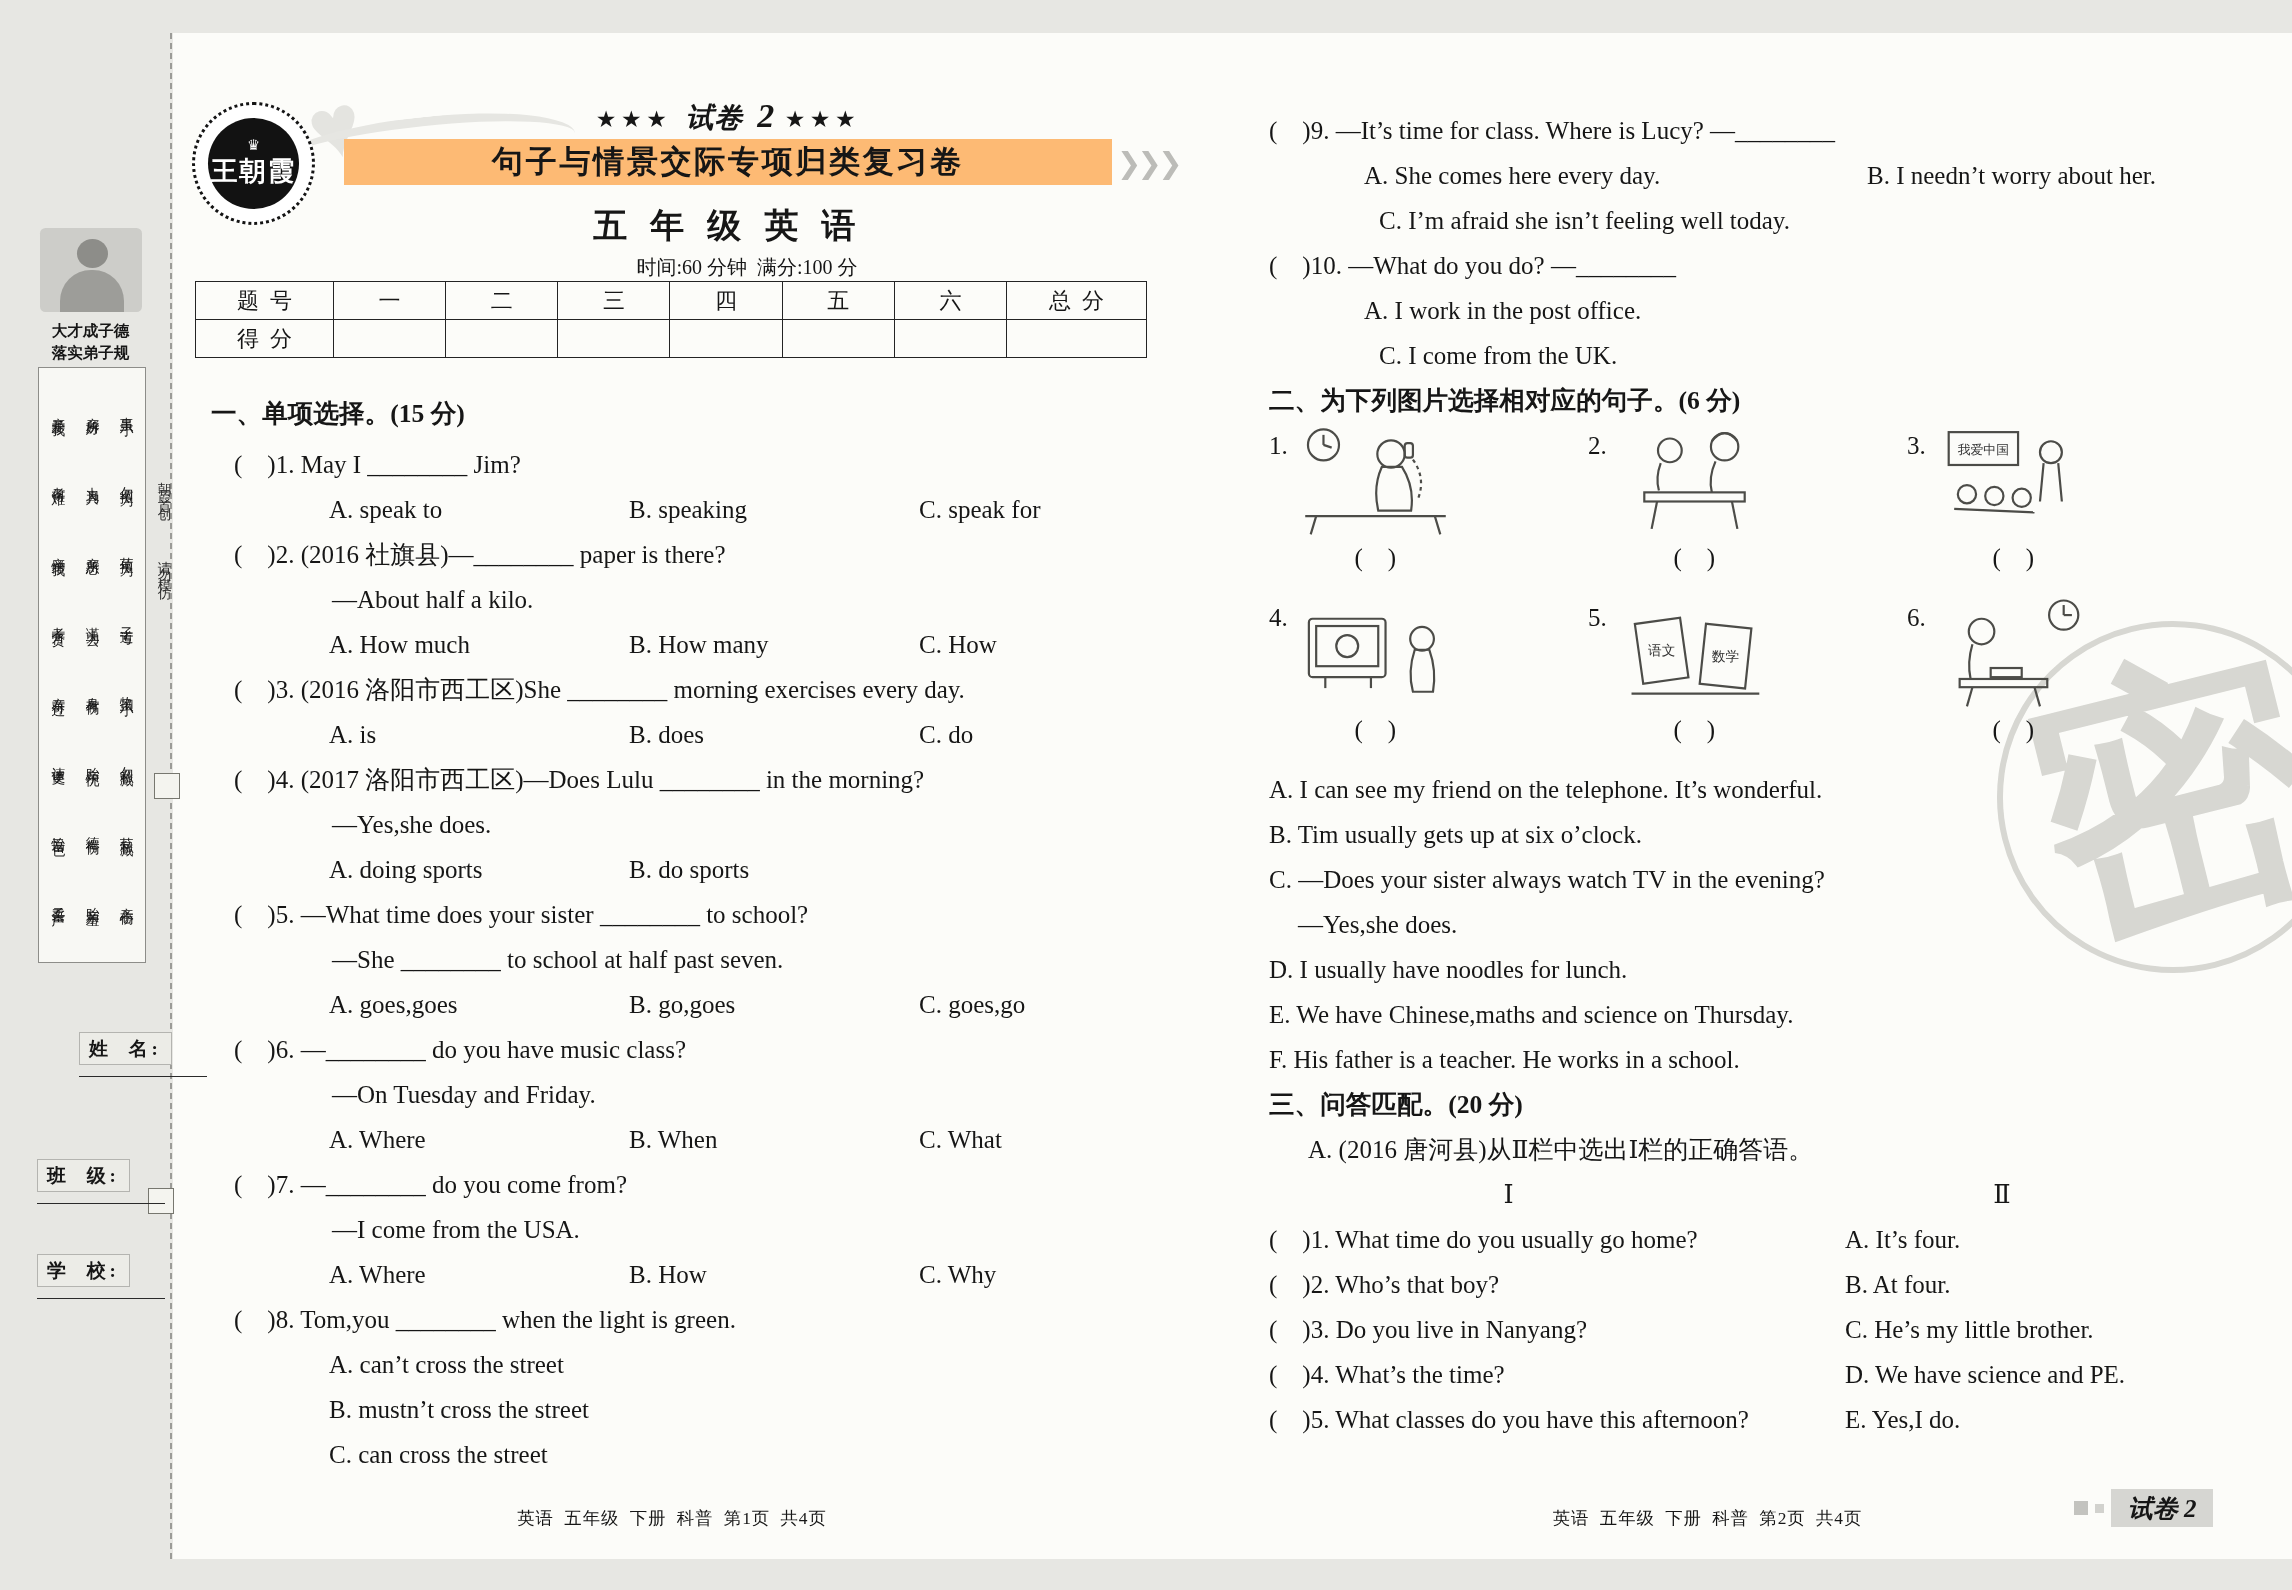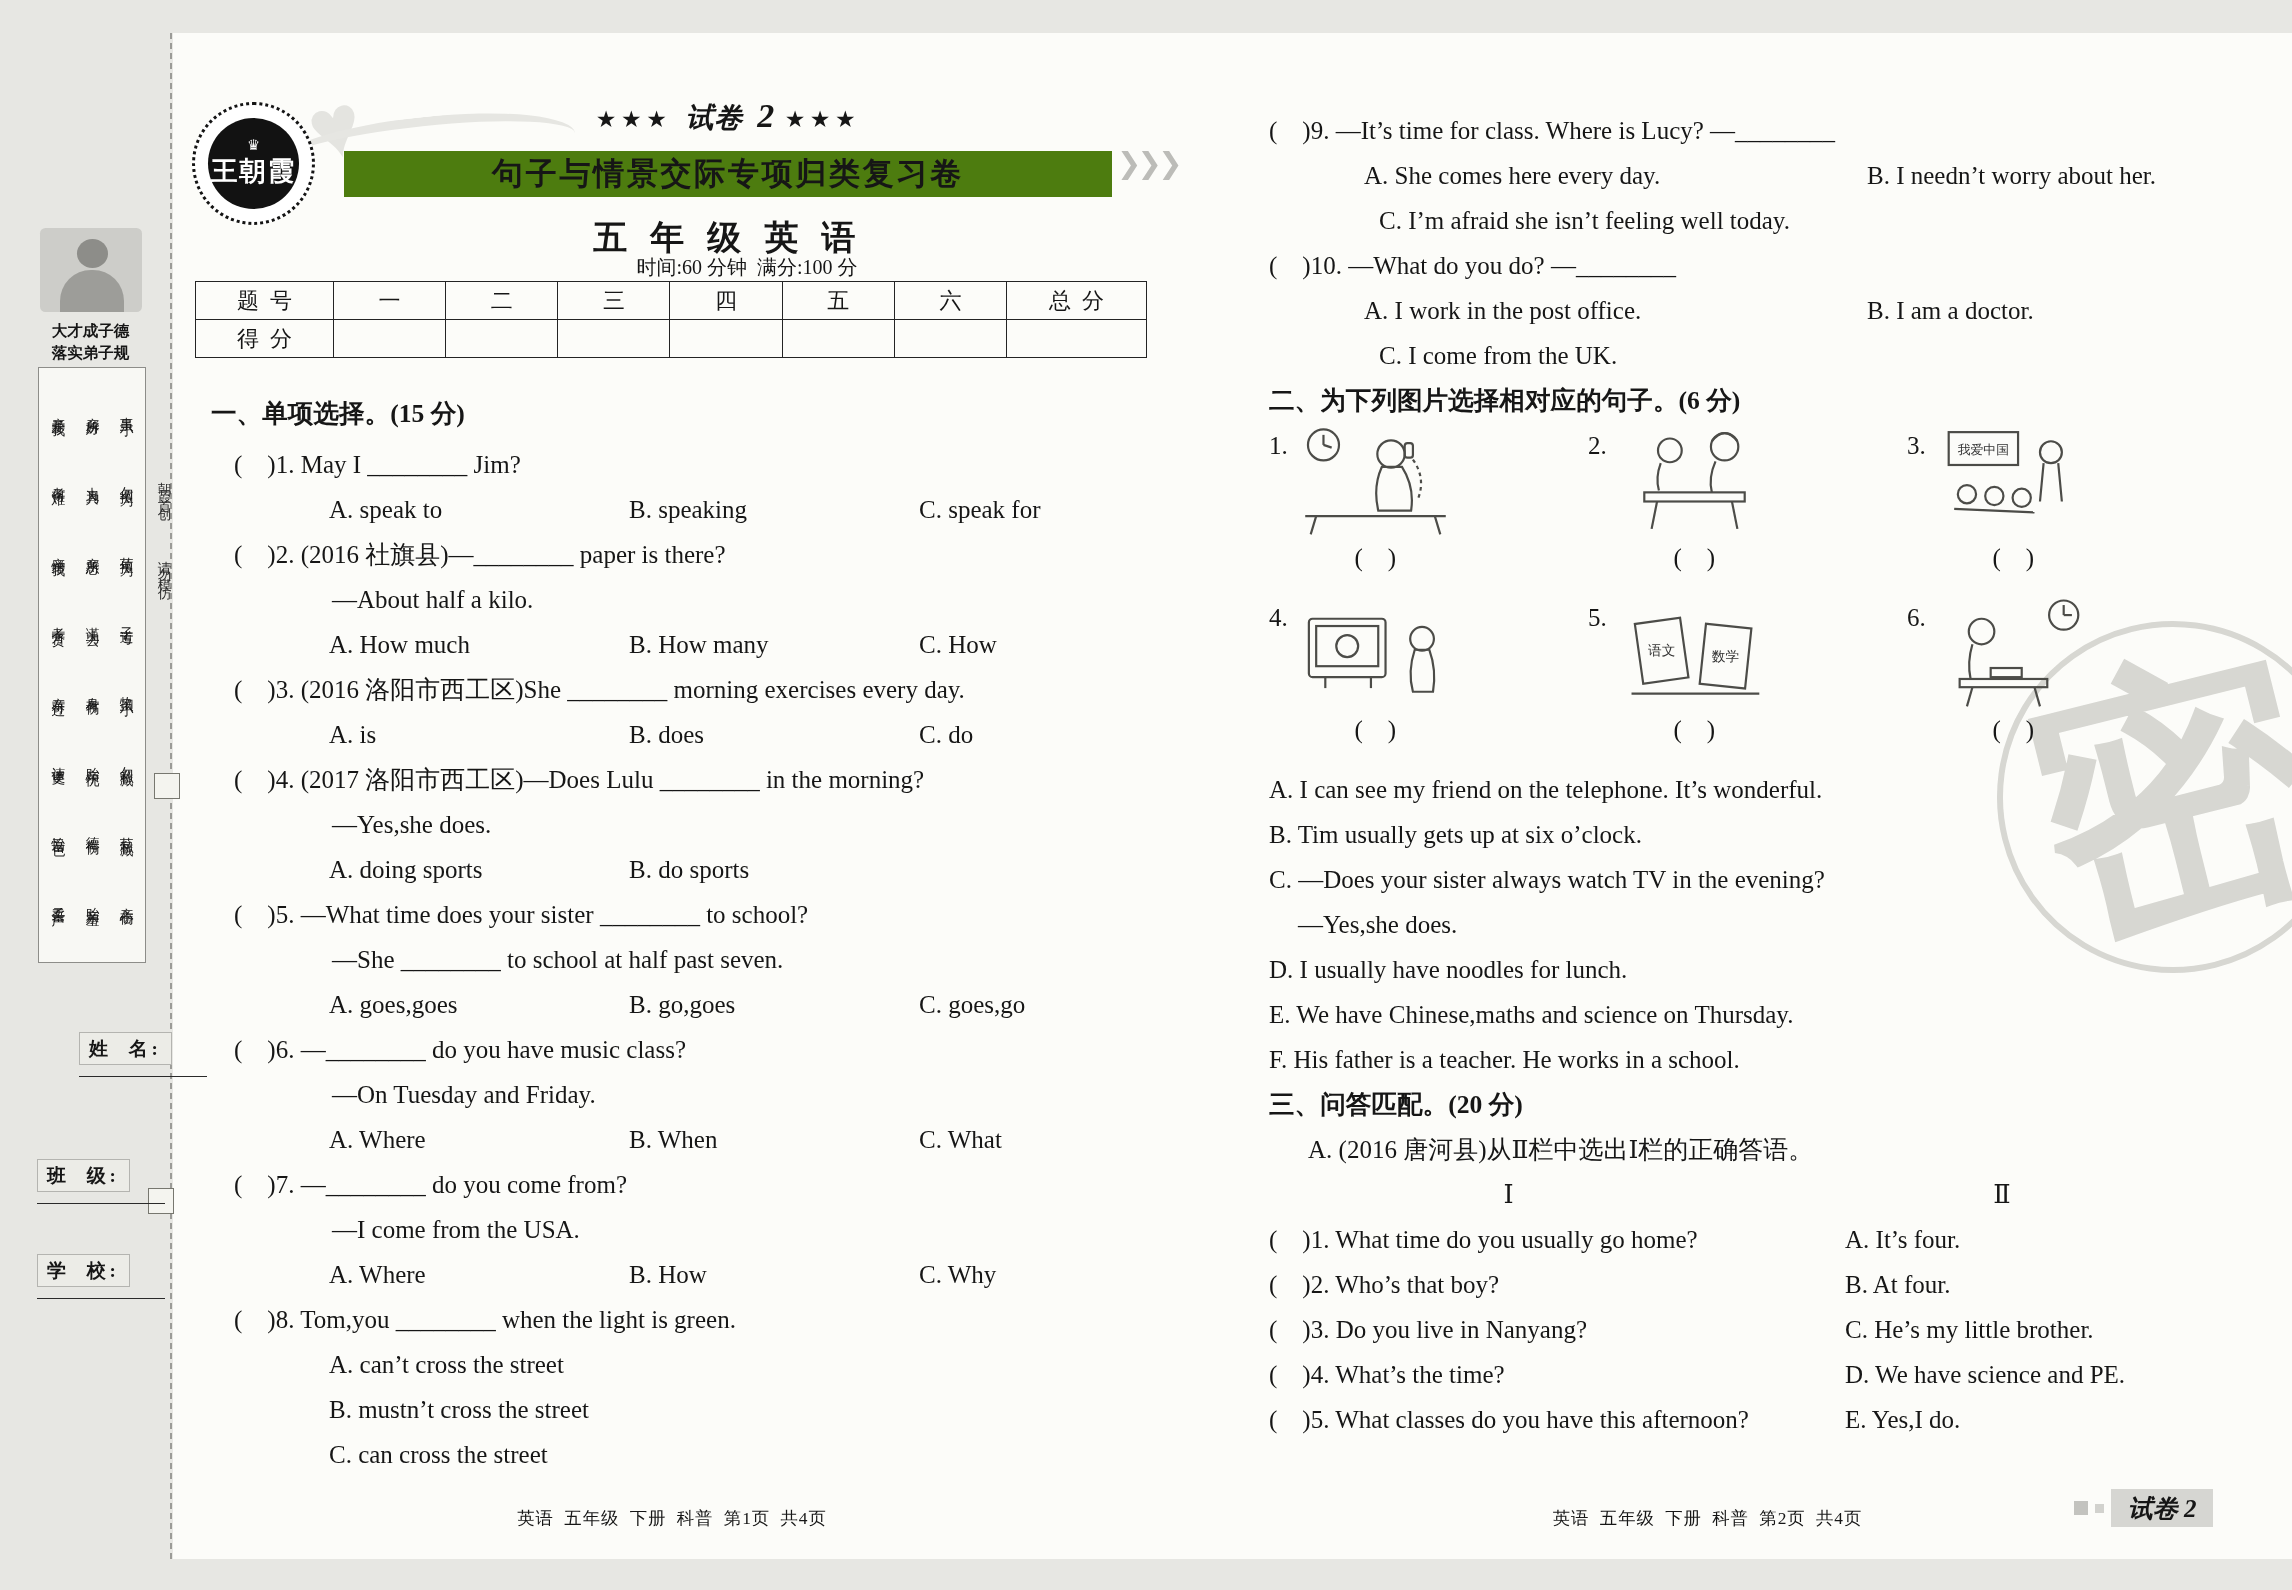--- a/index.html
+++ b/index.html
@@ -35,21 +35,21 @@
         background:#fff;display:flex;align-items:center;justify-content:center;z-index:2;}
   .logo-core{width:91px;height:91px;border-radius:50%;background:#121212;color:#fff;display:flex;flex-direction:column;align-items:center;justify-content:center;}
   .logo-core .crown{font-size:14.6px;line-height:14.6px;}
   .logo-core .brand{font-size:26.5px;font-weight:bold;letter-spacing:1.8px;}
   .deco-heart{position:absolute;left:309px;top:77px;font-size:88px;color:#e4e4e0;transform:rotate(-14deg);z-index:0;}
   .deco-swoosh{position:absolute;left:274px;top:117px;width:302px;height:55px;border:0;border-top:9.1px solid #e6e6e2;border-radius:50%;transform:rotate(-6deg);z-index:0;}
   .head-center{position:absolute;left:344px;top:97px;width:768px;text-align:center;z-index:1;}
   .stars-line{font-size:23px;letter-spacing:4.6px;}
   .stars-line .pname{font-size:28px;font-weight:bold;font-style:italic;margin:0 3.7px;letter-spacing:0.9px;}
   .stars-line .pnum{font-size:34px;font-weight:bold;font-style:italic;letter-spacing:0;}
-  .title-bar{margin-top:14px;background:#4d7c0f;font-size:31px;font-weight:bold;line-height:46px;letter-spacing:2.7px;}
+  .title-bar{margin-top:2px;background:#fdba74;font-size:31px;font-weight:bold;line-height:46px;letter-spacing:2.7px;}
   .grade{margin-top:18.3px;font-size:34px;font-weight:bold;letter-spacing:7.3px;}
   .chevrons{position:absolute;left:1117px;top:146px;font-size:29px;color:#bcbcb8;letter-spacing:-3.7px;z-index:1;}
   .time-score{position:absolute;left:347px;top:254px;width:800px;text-align:center;font-size:20px;}
 
   
   .score-table{position:absolute;left:195px;top:281px;width:952px;border-collapse:collapse;table-layout:fixed;}
   .score-table td{border:1.8px solid #242424;height:37px;text-align:center;font-size:22px;padding:0;}
   .score-table .c0{width:137px;}
   .score-table .c7{width:139px;}
 
@@ -281,21 +281,20 @@
     <div class="q-opts2">
       <span data-bind="section1.questions.8.options.0">A. She comes here every day.</span>
       <span data-bind="section1.questions.8.options.1">B. I needn’t worry about her.</span>
     </div>
     <div class="q-optc" data-bind="section1.questions.8.options.2">C. I’m afraid she isn’t feeling well today.</div>
   </div>
   <div>
     <div class="q-stem0" data-bind="section1.questions.9.stem">(    )10. —What do you do? —________</div>
     <div class="q-opts2">
       <span data-bind="section1.questions.9.options.0">A. I work in the post office.</span>
-      <span data-bind="section1.questions.9.options.1">B. I am a doctor.</span>
     </div>
     <div class="q-optc" data-bind="section1.questions.9.options.2">C. I come from the UK.</div>
   </div>
 
   <div class="sec-head" data-bind="section2.heading">二、为下列图片选择相对应的句子。(6 分)</div>
 
   <div class="pic-row">
     <div class="pic-cell">
       <span class="pic-num" data-bind="section2.pictures.0.num">1.</span>
       <span class="pic-stack">

